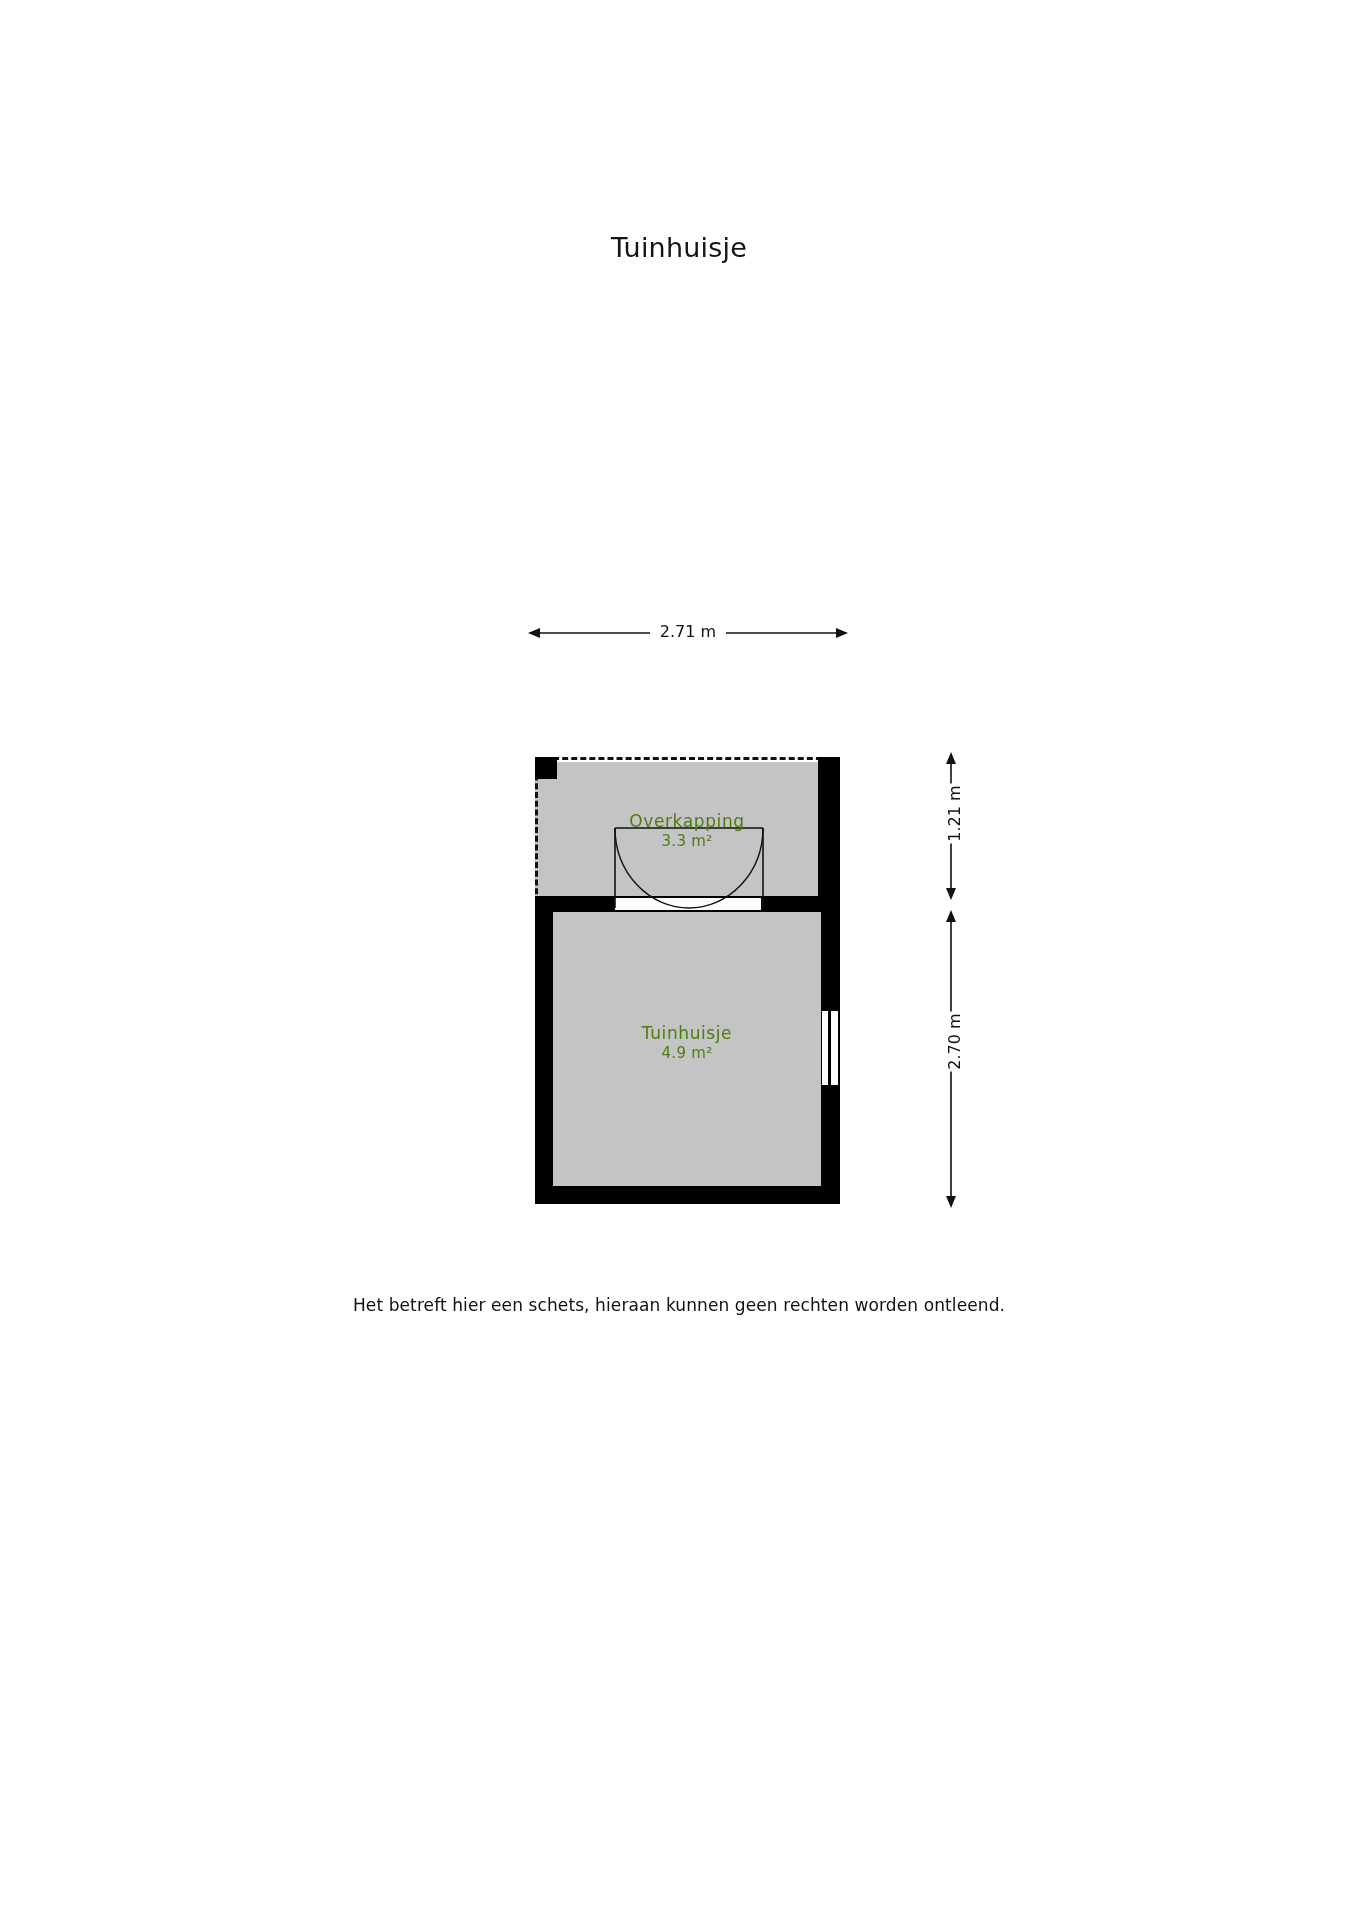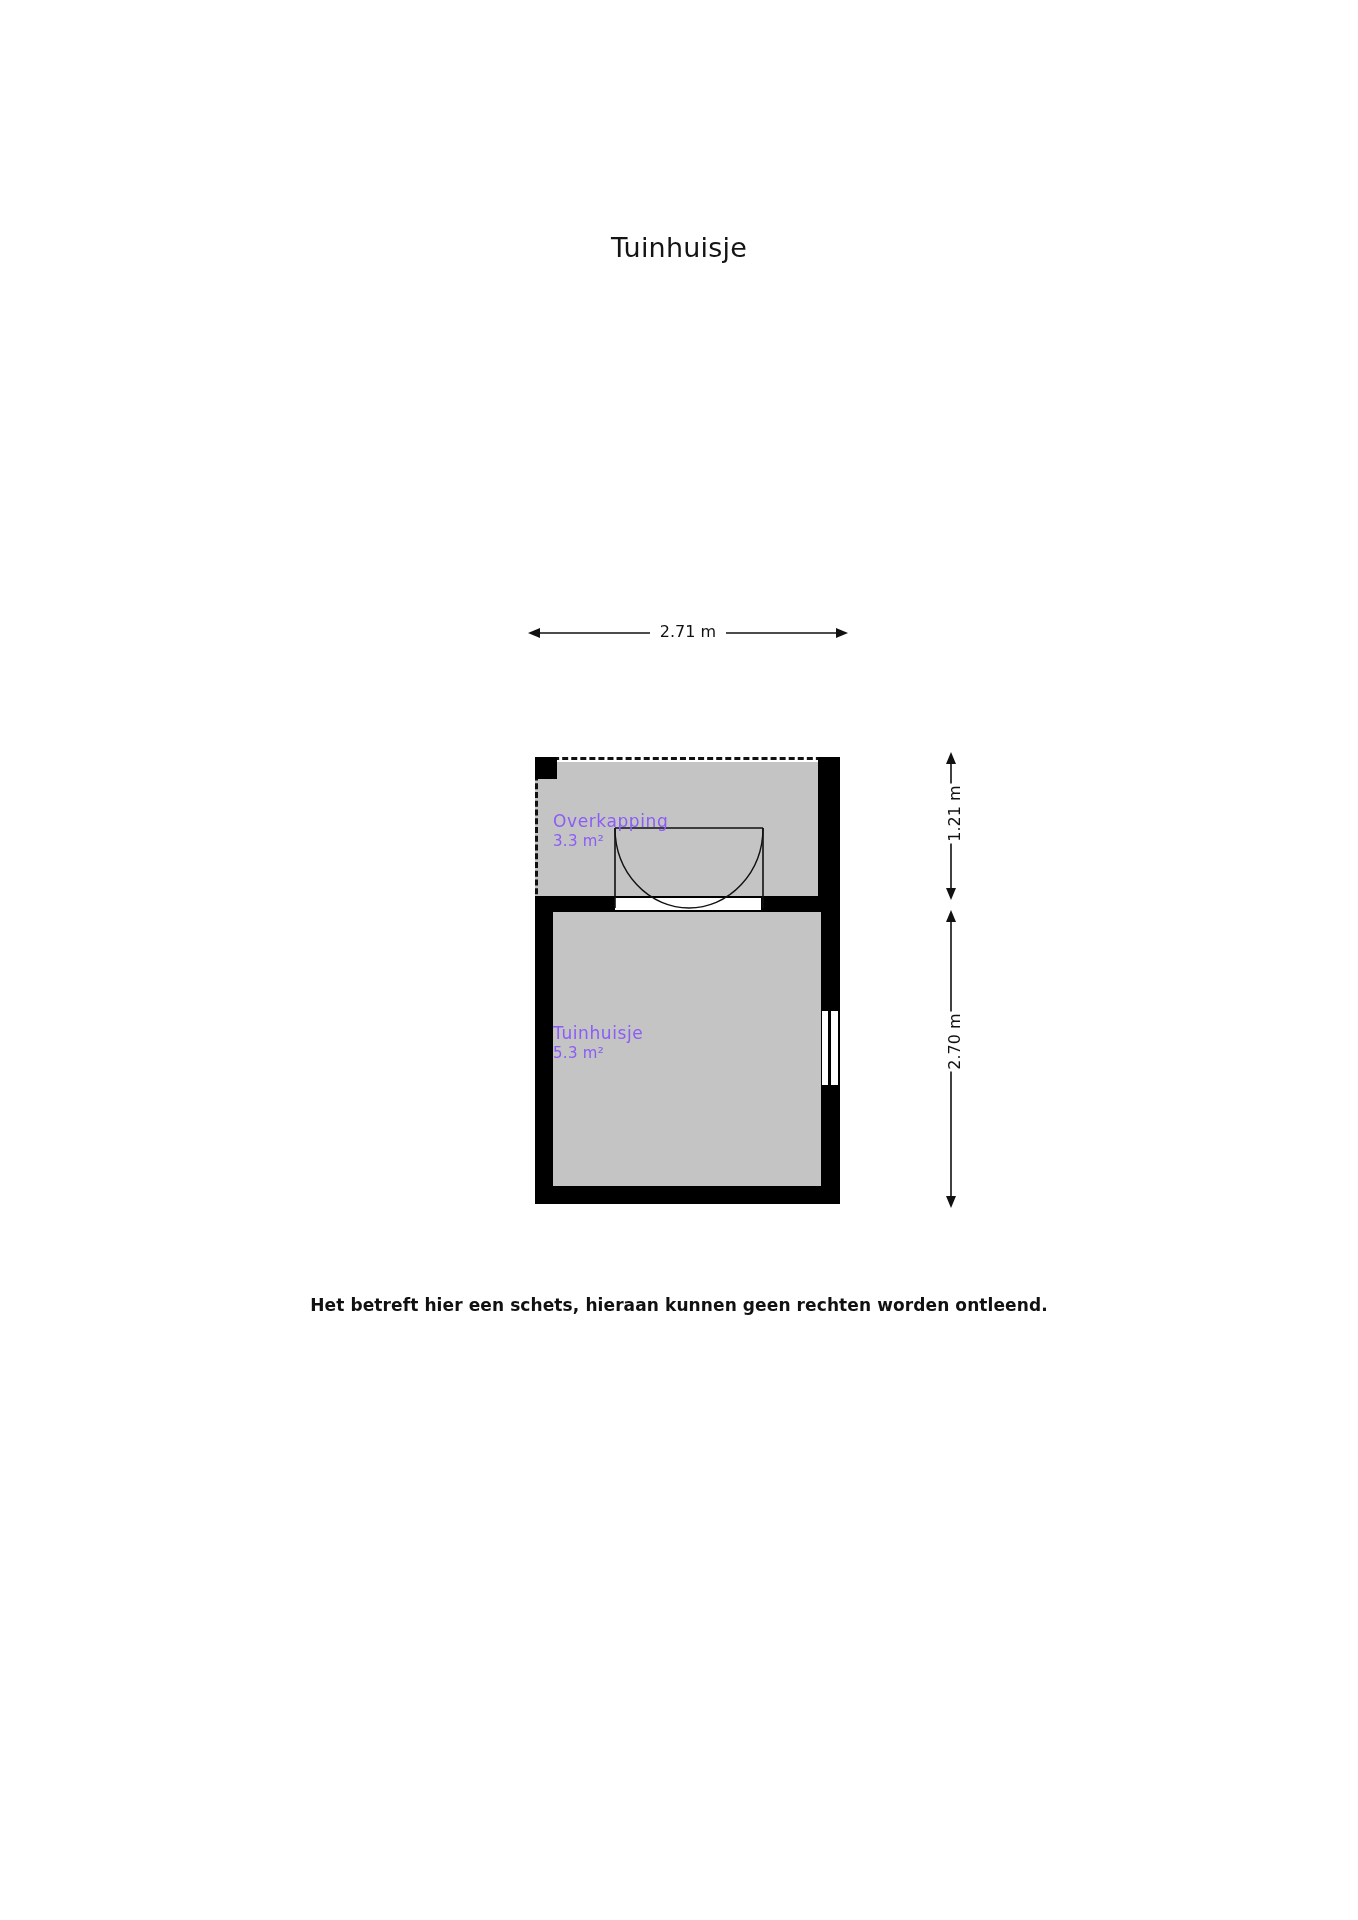--- a/index.html
+++ b/index.html
@@ -121,21 +121,22 @@
     position: absolute;
     left: 596px;
     top: 820px;
     width: 170px;
     height: 95px;
   }
 
   
   .room-label {
     position: absolute;
-    color: #8b5cf6;
+    text-align: center;
+    color: #4d7c0f;
     line-height: 1.32;
   }
   .room-label .name { font-size: 17px; letter-spacing: 0.6px; }
   .room-label .area { font-size: 15px; letter-spacing: 0.3px; }
 
   .label-over { left: 545px; top: 810px; width: 268px; }
   .label-main { left: 545px; top: 1022px; width: 268px; }
   .dim-svg { position: absolute; }
 
   
@@ -166,21 +167,20 @@
   
   .footer-note {
     position: absolute;
     left: 0;
     top: 1295px;
     width: 1358px;
     text-align: center;
     font-size: 17px;
     color: #111111;
     letter-spacing: 0.1px;
-    font-weight: bold;
   }
 </style>
 </head>
 <body>
 
 <div class="page-title">Tuinhuisje</div>
 
 <div class="plan">
 
   <svg class="dim-svg dim-top-svg" viewBox="0 0 320 26">
@@ -217,21 +217,21 @@
     <path d="M159 8 A74 80 0 0 1 85 88" fill="none" stroke="#111111" stroke-width="1.4"></path>
   </svg>
 
   <div class="room-label label-over">
     <div class="name">Overkapping</div>
     <div class="area">3.3 m²</div>
   </div>
 
   <div class="room-label label-main">
     <div class="name">Tuinhuisje</div>
-    <div class="area">5.3 m²</div>
+    <div class="area">4.9 m²</div>
   </div>
 
   <svg class="dim-svg dim-right-svg" viewBox="0 0 26 456">
 
     <line x1="13" y1="10" x2="13" y2="140" stroke="#111111" stroke-width="1.6"></line>
     <polygon points="13,0 8,12 18,12" fill="#111111"></polygon>
     <polygon points="13,148 8,136 18,136" fill="#111111"></polygon>
 
     <line x1="13" y1="170" x2="13" y2="446" stroke="#111111" stroke-width="1.6"></line>
     <polygon points="13,158 8,170 18,170" fill="#111111"></polygon>

